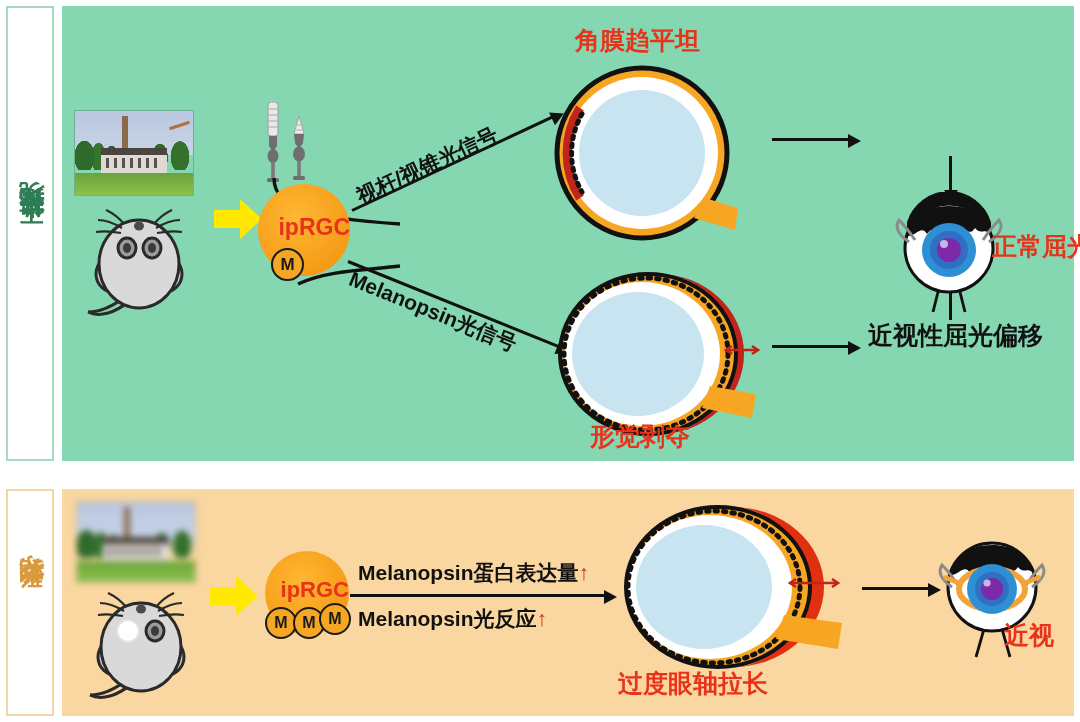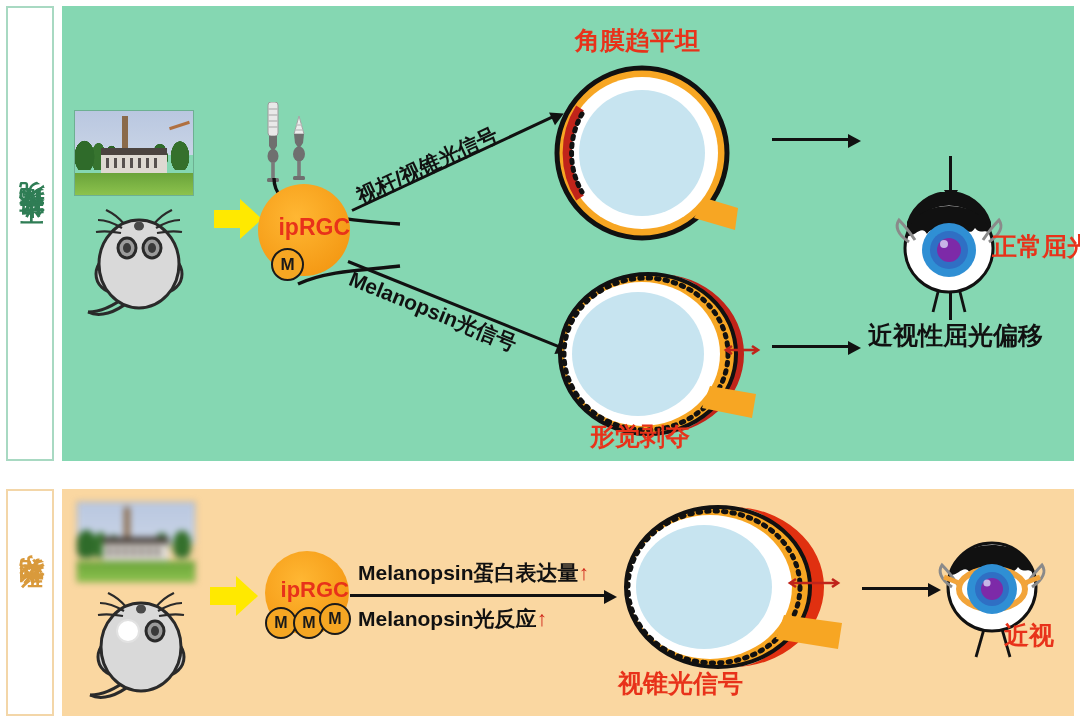--- a/index.html
+++ b/index.html
@@ -302,21 +302,21 @@
     <ellipse cx="96" cy="84" rx="82" ry="72" fill="#ffffff"></ellipse>
     <ellipse cx="90" cy="84" rx="68" ry="62" fill="#c7e4f0"></ellipse>
     <ellipse cx="100" cy="84" rx="86" ry="76" stroke="#111" stroke-width="5" stroke-dasharray="2.5 6" stroke-linecap="round" fill="none"></ellipse>
     <path d="M170 112 L228 120 L224 146 L162 136 Z" fill="#f7a623"></path>
     <g stroke="#c0241a" stroke-width="2.6">
       <line x1="178" y1="80" x2="222" y2="80"></line>
       <path d="M182 76 L176 80 L182 84" fill="none"></path>
       <path d="M218 76 L224 80 L218 84" fill="none"></path>
     </g>
   </svg>
-  <div class="lbl red" style="left:556px;top:178px;font-size:25px;">视锥光信号</div>
+  <div class="lbl red" style="left:556px;top:178px;font-size:25px;">过度眼轴拉长</div>
 
   <div class="harrow" style="left:800px;top:98px;width:68px;"></div>
 
   <svg class="mascot" style="left:868px;top:42px;" width="128" height="128" viewBox="0 0 128 128">
     <g stroke="#111" stroke-width="2.8" fill="none">
       <path d="M54 98 L46 126"></path>
         <path d="M72 98 L80 126"></path>
     </g>
     <circle cx="62" cy="56" r="44" fill="#ffffff" stroke="#111" stroke-width="3"></circle>
     <path d="M19 44 C24 26 38 14 62 14 C86 14 100 26 105 44

